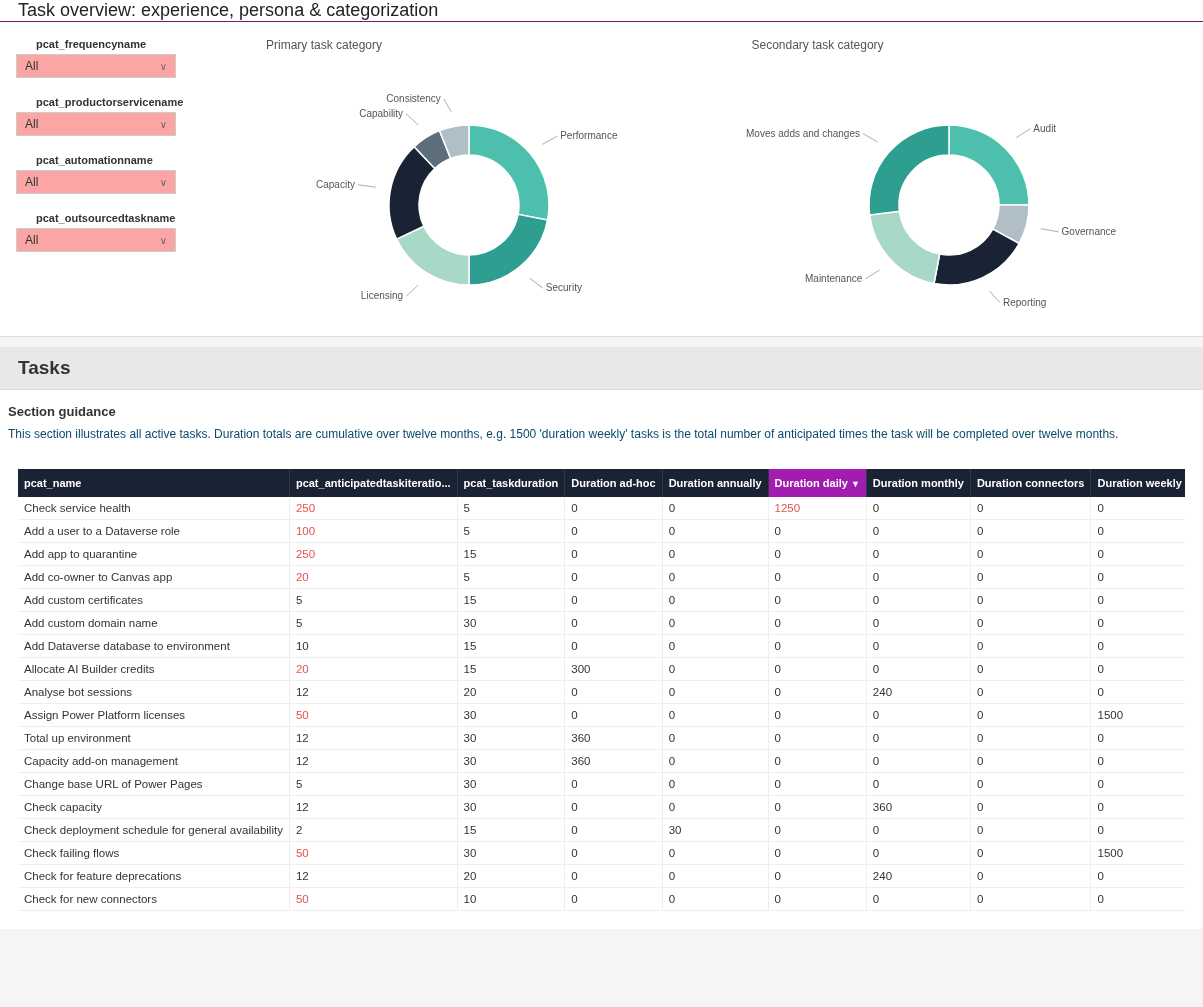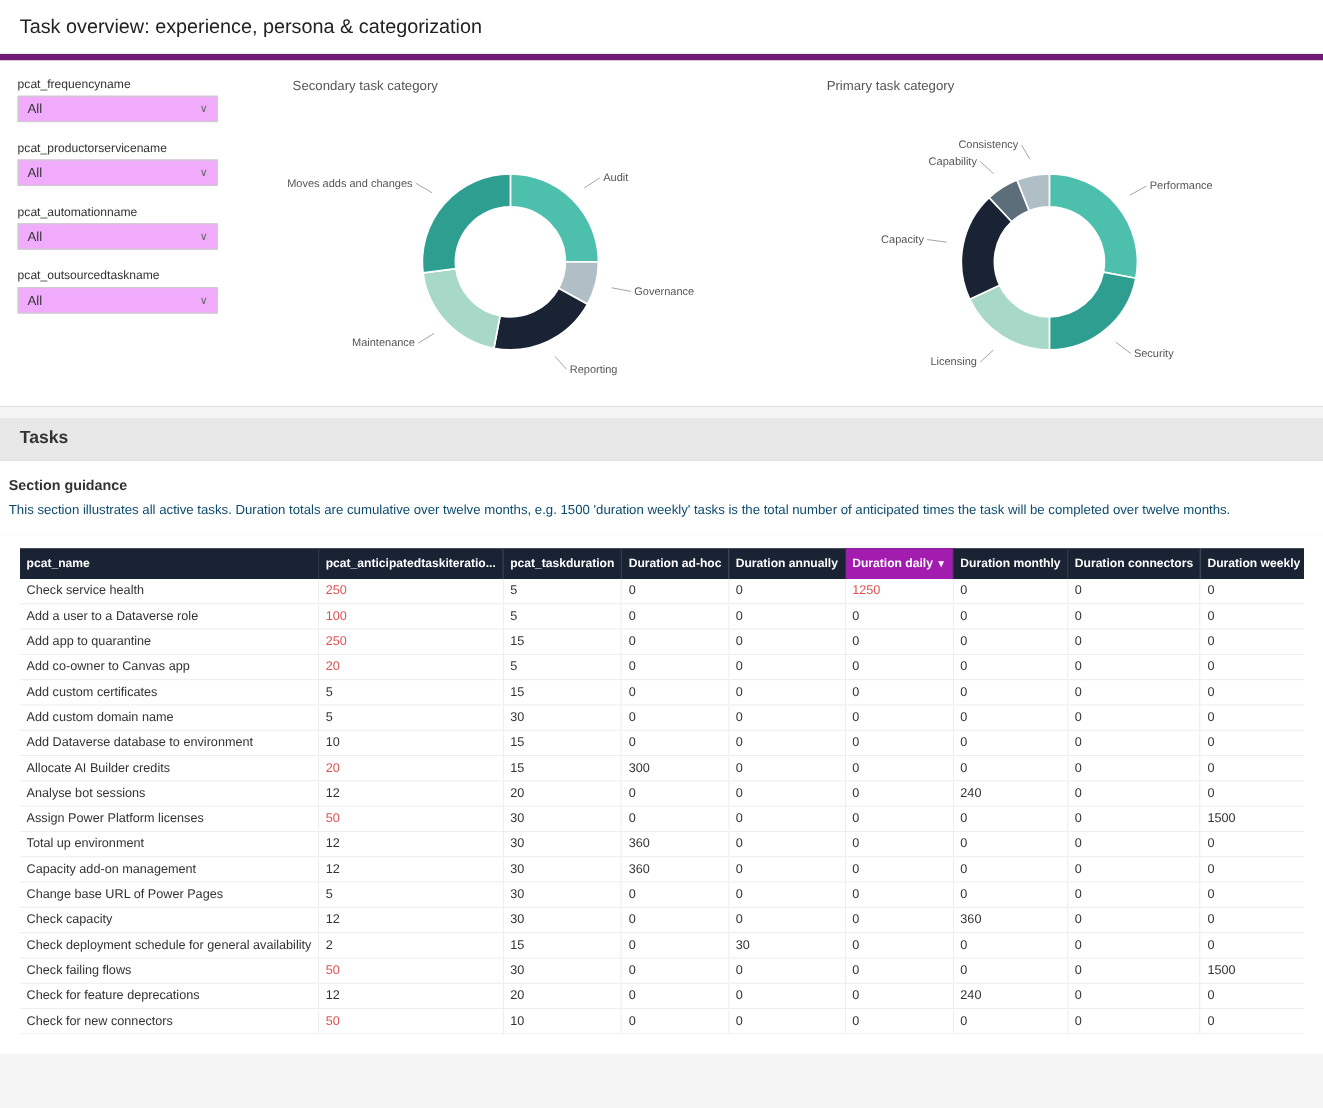--- a/index.html
+++ b/index.html
@@ -1,21 +1,21 @@
 <!DOCTYPE html>
 <html><head>
   <meta charset="utf-8">
   <style>
     * { box-sizing: border-box; margin: 0; padding: 0; }
     body { font-family: 'Segoe UI', Arial, sans-serif; font-size: 12px; background: #f5f5f5; color: #333; }
 
     .page-title-bar {
       background: #fff;
-      padding: 14px 18px;
-      border-bottom: 6px solid #701a75;
+      padding: 0 18px;
+      border-bottom: 1px solid #701a75;
     }
     .page-title {
       font-size: 18px;
       font-weight: 400;
       color: #222;
     }
 
     .top-section {
       background: #fff;
       display: flex;
@@ -27,33 +27,34 @@
     .filters-panel {
       width: 210px;
       flex-shrink: 0;
       padding-right: 10px;
     }
     .filter-group {
       margin-bottom: 18px;
     }
     .filter-label {
       font-size: 11px;
-      font-weight: 400;
+      font-weight: 700;
       color: #333;
       margin-bottom: 4px;
+      margin-left: 20px;
     }
     .filter-select {
       display: flex;
       align-items: center;
       justify-content: space-between;
       border: 1px solid #ccc;
       padding: 4px 8px;
-      background: #f0abfc;
+      background: #fca5a5;
       cursor: pointer;
-      width: 182px;
+      width: 160px;
       font-size: 12px;
     }
     .filter-select-text { color: #333; }
     .chevron-down { font-size: 10px; color: #666; }
 
     .charts-area {
       flex: 1;
       display: flex;
       gap: 20px;
     }
@@ -74,21 +75,21 @@
 
     .chart-wrapper {
       position: relative;
       width: 300px;
       height: 260px;
     }
 
     .tasks-header {
       background: #e8e8e8;
       padding: 10px 18px;
-      font-size: 16px;
+      font-size: 19px;
       font-weight: 600;
       color: #333;
       border-bottom: 1px solid #ddd;
       margin-top: 10px;
     }
 
     .section-guidance {
       background: #fff;
       padding: 14px 8px;
     }
@@ -189,42 +190,20 @@
       <div class="filter-group">
         <div class="filter-label">pcat_outsourcedtaskname</div>
         <div class="filter-select">
           <span class="filter-select-text">All</span>
           <span class="chevron-down">∨</span>
         </div>
       </div>
     </div>
 
   <div class="charts-area">
-    <div class="chart-container">
-      <div class="chart-title">Secondary task category</div>
-      <div class="chart-wrapper">
-        <svg class="donut" width="300" height="260" viewBox="0 0 300 260" id="secondary-donut">
-            <path d="M 145 65 A 80 80 0 0 1 225 145 L 195 145 A 50 50 0 0 0 145 95 Z" fill="#4dbfad" stroke="#fff" stroke-width="1.5"></path>
-            <path d="M 225 145 A 80 80 0 0 1 215.1045344035091 183.54029392813723 L 188.8153340021932 169.08768370508577 A 50 50 0 0 0 195 145 Z" fill="#b0bec5" stroke="#fff" stroke-width="1.5"></path>
-            <path d="M 215.1045344035091 183.54029392813723 A 80 80 0 0 1 130.00949483314204 223.5829800582951 L 135.63093427071377 194.11436253643444 A 50 50 0 0 0 188.8153340021932 169.08768370508577 Z" fill="#1a2333" stroke="#fff" stroke-width="1.5"></path>
-            <path d="M 130.00949483314204 223.5829800582951 A 80 80 0 0 1 65.63082389484178 155.02665868514435 L 95.39426493427611 151.26666167821523 A 50 50 0 0 0 135.63093427071377 194.11436253643444 Z" fill="#a8d8c8" stroke="#fff" stroke-width="1.5"></path>
-            <path d="M 65.63082389484178 155.02665868514435 A 80 80 0 0 1 144.99999999999997 65 L 145 95 A 50 50 0 0 0 95.39426493427611 151.26666167821523 Z" fill="#2d9e8f" stroke="#fff" stroke-width="1.5"></path>
-            <line x1="212.17514421272202" y1="77.824855787278" x2="226.36753236814712" y2="68.63246763185288" stroke="#999" stroke-width="0.8"></line>
-            <text x="229.36753236814712" y="71.63246763185288" font-size="10" fill="#555" text-anchor="start">Audit</text>
-            <line x1="237.01540030721995" y1="168.6255392806612" x2="254.60698140189214" y2="171.85850781380432" stroke="#999" stroke-width="0.8"></line>
-            <text x="257.60698140189214" y="174.85850781380432" font-size="10" fill="#555" text-anchor="start">Governance</text>
-            <line x1="185.4490326986819" y1="230.95856998427186" x2="195.98416348902785" y2="242.7213216663301" stroke="#999" stroke-width="0.8"></line>
-            <text x="198.98416348902785" y="245.7213216663301" font-size="10" fill="#555" text-anchor="start">Reporting</text>
-            <line x1="75.74798039496592" y1="210.03197506322545" x2="61.271388238487575" y2="218.9310874402984" stroke="#999" stroke-width="0.8"></line>
-            <text x="58.271388238487575" y="221.9310874402984" font-size="10" fill="#555" text-anchor="end">Maintenance</text>
-            <line x1="73.73944838510633" y1="82.1753727942531" x2="58.98800447991036" y2="73.57831854504562" stroke="#999" stroke-width="0.8"></line>
-            <text x="55.98800447991036" y="76.57831854504562" font-size="10" fill="#555" text-anchor="end">Moves adds and changes</text>
-          </svg>
-      </div>
-    </div>
     <div class="chart-container">
       <div class="chart-title">Primary task category</div>
       <div class="chart-wrapper">
         <svg class="donut" width="300" height="260" viewBox="0 0 300 260" id="primary-donut">
             <path d="M 150 65 A 80 80 0 0 1 228.5829800582951 159.990505166858 L 199.11436253643444 154.36906572928623 A 50 50 0 0 0 150 95 Z" fill="#4dbfad" stroke="#fff" stroke-width="1.5"></path>
             <path d="M 228.5829800582951 159.990505166858 A 80 80 0 0 1 150 225 L 150 195 A 50 50 0 0 0 199.11436253643444 154.36906572928623 Z" fill="#2d9e8f" stroke="#fff" stroke-width="1.5"></path>
             <path d="M 150 225 A 80 80 0 0 1 77.61383580271843 179.0623433252058 L 104.75864737669903 166.28896457825363 A 50 50 0 0 0 150 195 Z" fill="#a8d8c8" stroke="#fff" stroke-width="1.5"></path>
             <path d="M 77.61383580271843 179.0623433252058 A 80 80 0 0 1 95.23623152570491 86.68250980628707 L 115.77264470356556 108.55156862892943 A 50 50 0 0 0 104.75864737669903 166.28896457825363 Z" fill="#1a2333" stroke="#fff" stroke-width="1.5"></path>
             <path d="M 95.23623152570491 86.68250980628707 A 80 80 0 0 1 120.55003578522577 70.61788112893989 L 131.5937723657661 98.51117570558742 A 50 50 0 0 0 115.77264470356556 108.55156862892943 Z" fill="#5c6e7a" stroke="#fff" stroke-width="1.5"></path>
             <path d="M 120.55003578522577 70.61788112893989 A 80 80 0 0 1 149.99999999999997 65 L 150 95 A 50 50 0 0 0 131.5937723657661 98.51117570558742 Z" fill="#b0bec5" stroke="#fff" stroke-width="1.5"></path>
@@ -236,20 +215,42 @@
             <text x="84.13070614226834" y="239.1874159542176" font-size="10" fill="#555" text-anchor="end">Licensing</text>
             <line x1="56.682711180774575" y1="127.19877511435615" x2="38.912976921301635" y2="124.76281802474173" stroke="#999" stroke-width="0.8"></line>
             <text x="35.912976921301635" y="127.76281802474173" font-size="10" fill="#555" text-anchor="end">Capacity</text>
             <line x1="99.09645447699535" y1="64.78884707730855" x2="87.1307061422684" y2="53.812584045782344" stroke="#999" stroke-width="0.8"></line>
             <text x="84.1307061422684" y="56.812584045782344" font-size="10" fill="#555" text-anchor="end">Capability</text>
             <line x1="132.19877511435615" y1="51.682711180774575" x2="124.76281802474173" y2="38.91297692130162" stroke="#999" stroke-width="0.8"></line>
             <text x="121.76281802474173" y="41.91297692130162" font-size="10" fill="#555" text-anchor="end">Consistency</text>
           </svg>
       </div>
     </div>
+    <div class="chart-container">
+      <div class="chart-title">Secondary task category</div>
+      <div class="chart-wrapper">
+        <svg class="donut" width="300" height="260" viewBox="0 0 300 260" id="secondary-donut">
+            <path d="M 145 65 A 80 80 0 0 1 225 145 L 195 145 A 50 50 0 0 0 145 95 Z" fill="#4dbfad" stroke="#fff" stroke-width="1.5"></path>
+            <path d="M 225 145 A 80 80 0 0 1 215.1045344035091 183.54029392813723 L 188.8153340021932 169.08768370508577 A 50 50 0 0 0 195 145 Z" fill="#b0bec5" stroke="#fff" stroke-width="1.5"></path>
+            <path d="M 215.1045344035091 183.54029392813723 A 80 80 0 0 1 130.00949483314204 223.5829800582951 L 135.63093427071377 194.11436253643444 A 50 50 0 0 0 188.8153340021932 169.08768370508577 Z" fill="#1a2333" stroke="#fff" stroke-width="1.5"></path>
+            <path d="M 130.00949483314204 223.5829800582951 A 80 80 0 0 1 65.63082389484178 155.02665868514435 L 95.39426493427611 151.26666167821523 A 50 50 0 0 0 135.63093427071377 194.11436253643444 Z" fill="#a8d8c8" stroke="#fff" stroke-width="1.5"></path>
+            <path d="M 65.63082389484178 155.02665868514435 A 80 80 0 0 1 144.99999999999997 65 L 145 95 A 50 50 0 0 0 95.39426493427611 151.26666167821523 Z" fill="#2d9e8f" stroke="#fff" stroke-width="1.5"></path>
+            <line x1="212.17514421272202" y1="77.824855787278" x2="226.36753236814712" y2="68.63246763185288" stroke="#999" stroke-width="0.8"></line>
+            <text x="229.36753236814712" y="71.63246763185288" font-size="10" fill="#555" text-anchor="start">Audit</text>
+            <line x1="237.01540030721995" y1="168.6255392806612" x2="254.60698140189214" y2="171.85850781380432" stroke="#999" stroke-width="0.8"></line>
+            <text x="257.60698140189214" y="174.85850781380432" font-size="10" fill="#555" text-anchor="start">Governance</text>
+            <line x1="185.4490326986819" y1="230.95856998427186" x2="195.98416348902785" y2="242.7213216663301" stroke="#999" stroke-width="0.8"></line>
+            <text x="198.98416348902785" y="245.7213216663301" font-size="10" fill="#555" text-anchor="start">Reporting</text>
+            <line x1="75.74798039496592" y1="210.03197506322545" x2="61.271388238487575" y2="218.9310874402984" stroke="#999" stroke-width="0.8"></line>
+            <text x="58.271388238487575" y="221.9310874402984" font-size="10" fill="#555" text-anchor="end">Maintenance</text>
+            <line x1="73.73944838510633" y1="82.1753727942531" x2="58.98800447991036" y2="73.57831854504562" stroke="#999" stroke-width="0.8"></line>
+            <text x="55.98800447991036" y="76.57831854504562" font-size="10" fill="#555" text-anchor="end">Moves adds and changes</text>
+          </svg>
+      </div>
+    </div>
   </div>
 </div>
 
 <div class="tasks-header" id="tasks-header">Tasks</div>
 
 <div class="section-guidance">
   <div class="guidance-title">Section guidance</div>
   <div class="guidance-text">This section illustrates all active tasks. Duration totals are cumulative over twelve months, e.g. 1500 'duration weekly' tasks is the total number of anticipated times the task will be completed over twelve months.</div>
 </div>
 

